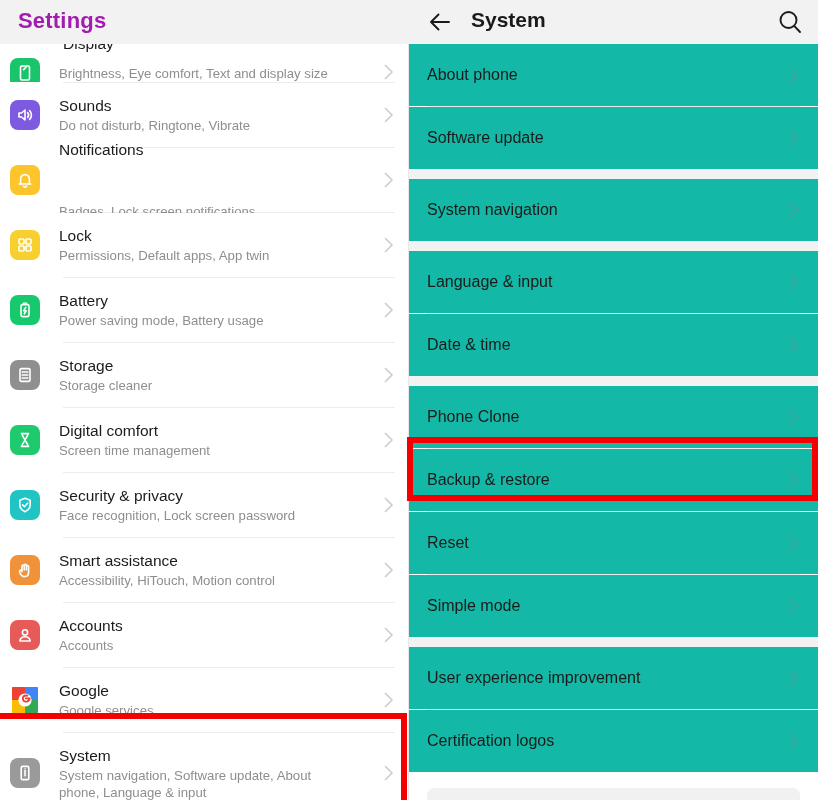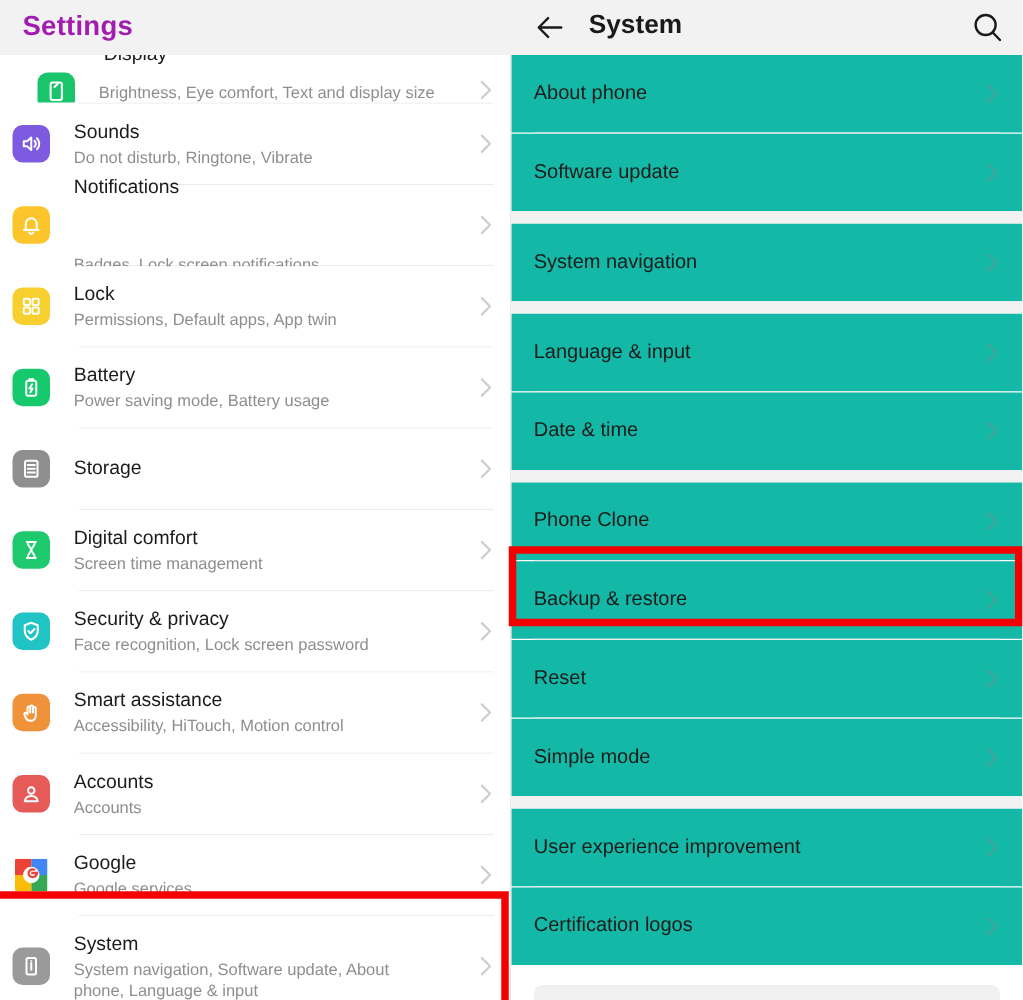--- a/index.html
+++ b/index.html
@@ -38,21 +38,21 @@
   .panel { position: relative; height: 800px; overflow: hidden; background: #fff; }
   .left-panel  { width: 409px; }
   .right-panel { width: 409px; }
   .panel-body { position: absolute; top: 44px; left: 0; right: 0; bottom: 0; }
 
   
   .l-row {
     position: relative; display: flex; align-items: center;
     padding: 0 14px 0 10px; height: 64px; background: #fff;
   }
-  .l-row.clipped { height: 38px; align-items: flex-end; margin-left: 20px; }
+  .l-row.clipped { height: 38px; align-items: flex-end; }
   .l-icon {
     width: 30px; height: 30px; border-radius: 8px; flex: 0 0 30px;
     display: flex; align-items: center; justify-content: center;
     margin-right: 19px;
   }
   .l-icon svg { display: block; }
   .l-text { flex: 1 1 auto; min-width: 0; padding-right: 6px;}
   .l-title {
     font-size: 15.5px; color: #1b1b1b; line-height: 19px; margin-bottom: 2px;
     white-space: nowrap;
@@ -188,20 +188,21 @@
         <div class="l-sep"></div>
         <div class="l-row">
           <div class="l-icon" style="background: rgb(143, 143, 143);">
             <svg width="20" height="20" viewBox="0 0 20 20">
               <rect x="5" y="3.6" width="10" height="12.8" rx="1.5" stroke="#ffffff" stroke-width="1.6" fill="none" stroke-linecap="round" stroke-linejoin="round"></rect>
               <path d="M7.2 7h5.6M7.2 10h5.6M7.2 13h5.6" stroke="#ffffff" stroke-width="1.6" fill="none" stroke-linecap="round" stroke-linejoin="round"></path>
             </svg>
           </div>
           <div class="l-text">
             <div class="l-title">Storage</div>
+            <div class="l-sub" style="white-space: nowrap;">Storage cleaner</div>
           </div>
           <div class="chev"><svg width="12" height="20" viewBox="0 0 12 20">
               <path d="M2.5 3.5L9 10l-6.5 6.5" stroke="#8a8a8a" stroke-width="1.7" fill="none" stroke-linecap="round" stroke-linejoin="round"></path>
             </svg></div>
         </div>
         <div class="l-sep"></div>
         <div class="l-row">
           <div class="l-icon" style="background: rgb(31, 201, 110);">
             <svg width="20" height="20" viewBox="0 0 20 20">
               <path d="M6.4 3.6h7.2M6.4 16.4h7.2" stroke="#ffffff" stroke-width="1.6" fill="none" stroke-linecap="round" stroke-linejoin="round"></path>

